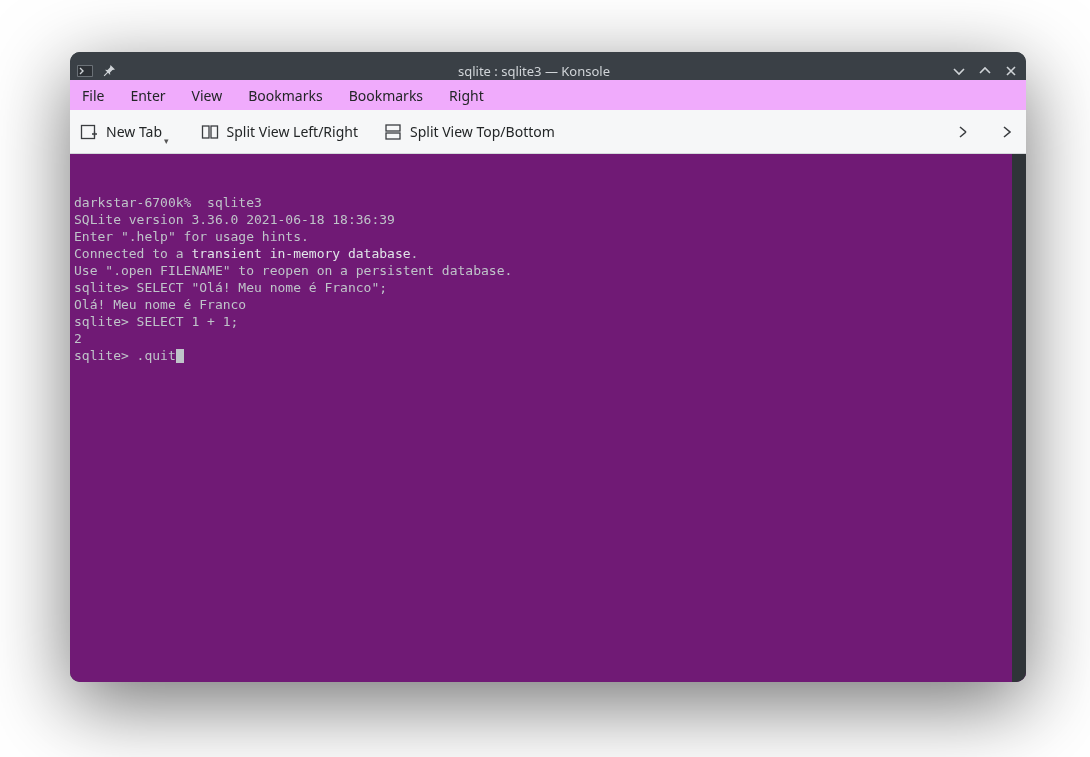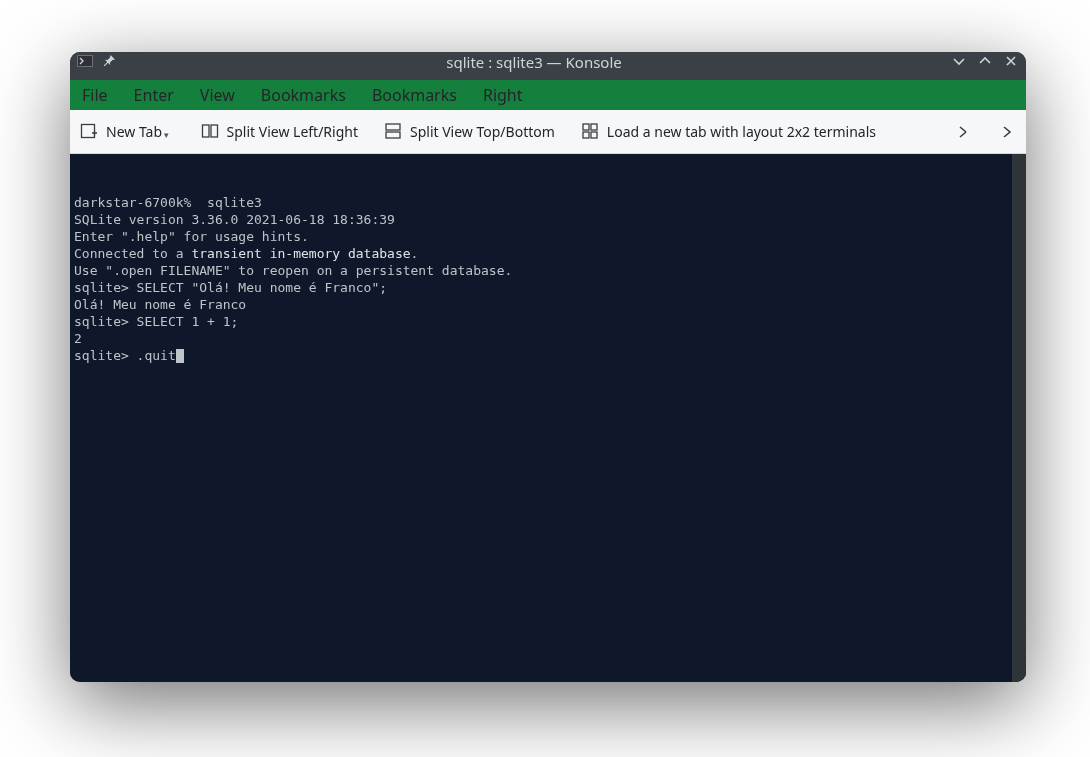--- a/index.html
+++ b/index.html
@@ -24,73 +24,73 @@
     border-radius: 10px;
     overflow: hidden;
     background: #31363b;
     display: flex;
     flex-direction: column;
   }
   .titlebar {
     background: #3a4046;
     height: 28px;
     display: flex;
-    align-items: flex-start;
+    align-items: flex-end;
     color: #d0d4d8;
-    font-size: 15px;
+    font-size: 13px;
     padding: 0 6px;
   }
   .titlebar .left-icons { display: flex; align-items: center; gap: 6px; }
   .titlebar .spacer { flex: 1; }
   .titlebar .title { flex: 0 0 auto; }
   .titlebar .right-icons { display: flex; align-items: center; gap: 8px; margin-left: auto; }
   .titlebar svg { display: block; }
   .icon-btn {
     width: 18px; height: 18px;
     display: flex; align-items: center; justify-content: center;
     cursor: pointer;
   }
   .menubar {
-    background: #15803d;
+    background: #f0abfc;
     height: 30px;
     display: flex;
     align-items: center;
     padding: 0 8px;
     gap: 18px;
     color: #232627;
-    font-size: 16px;
+    font-size: 14px;
   }
   .menubar .menu-item { cursor: pointer; padding: 2px 4px; }
   .toolbar {
     background: #f6f7f8;
     height: 44px;
     border-bottom: 1px solid #d5d8db;
     display: flex;
     align-items: center;
     padding: 0 8px;
     gap: 22px;
     color: #232627;
     font-size: 14px;
   }
   .toolbar .tb-btn {
     display: flex;
-    align-items: flex-start;
+    align-items: flex-end;
     gap: 8px;
     cursor: pointer;
     padding: 4px 2px;
   }
   .toolbar .tb-spacer { flex: 1; }
   .toolbar .nav-arrow {
     width: 22px; height: 22px;
     display: flex; align-items: center; justify-content: center;
     cursor: pointer;
   }
   .terminal {
     flex: 1;
-    background: #0f172a;
+    background: #701a75;
     color: #bfc4c9;
     font-family: "DejaVu Sans Mono", "Liberation Mono", Consolas, monospace;
     font-size: 13px;
     line-height: 17px;
     padding: 6px 4px 0 4px;
     white-space: pre;
     overflow: hidden;
     position: relative;
   }
   .terminal .tline { display: block; }
@@ -188,29 +188,20 @@
       </div>
 
       <div class="tb-btn">
         <svg width="18" height="18" viewBox="0 0 18 18">
           <rect x="2" y="2" width="14" height="6" fill="none" stroke="#3a3d40" stroke-width="1.3"></rect>
           <rect x="2" y="10" width="14" height="6" fill="none" stroke="#3a3d40" stroke-width="1.3"></rect>
         </svg>
         <span>Split View Top/Bottom</span>
       </div>
 
-      <div class="tb-btn">
-        <svg width="18" height="18" viewBox="0 0 18 18">
-          <rect x="2" y="2" width="6" height="6" fill="none" stroke="#3a3d40" stroke-width="1.3"></rect>
-          <rect x="10" y="2" width="6" height="6" fill="none" stroke="#3a3d40" stroke-width="1.3"></rect>
-          <rect x="2" y="10" width="6" height="6" fill="none" stroke="#3a3d40" stroke-width="1.3"></rect>
-          <rect x="10" y="10" width="6" height="6" fill="none" stroke="#3a3d40" stroke-width="1.3"></rect>
-        </svg>
-        <span>Load a new tab with layout 2x2 terminals</span>
-      </div>
 
       <div class="tb-spacer"></div>
 
       <div class="nav-arrow">
         <svg width="14" height="14" viewBox="0 0 14 14">
             <path d="M4 7 L10 2 M4 7 L10 12" stroke="#3a3d40" stroke-width="1.6" fill="none" transform="scale(-1,1) translate(-14,0)"></path>
           </svg>
       </div>
       <div class="nav-arrow">
         <svg width="14" height="14" viewBox="0 0 14 14">

